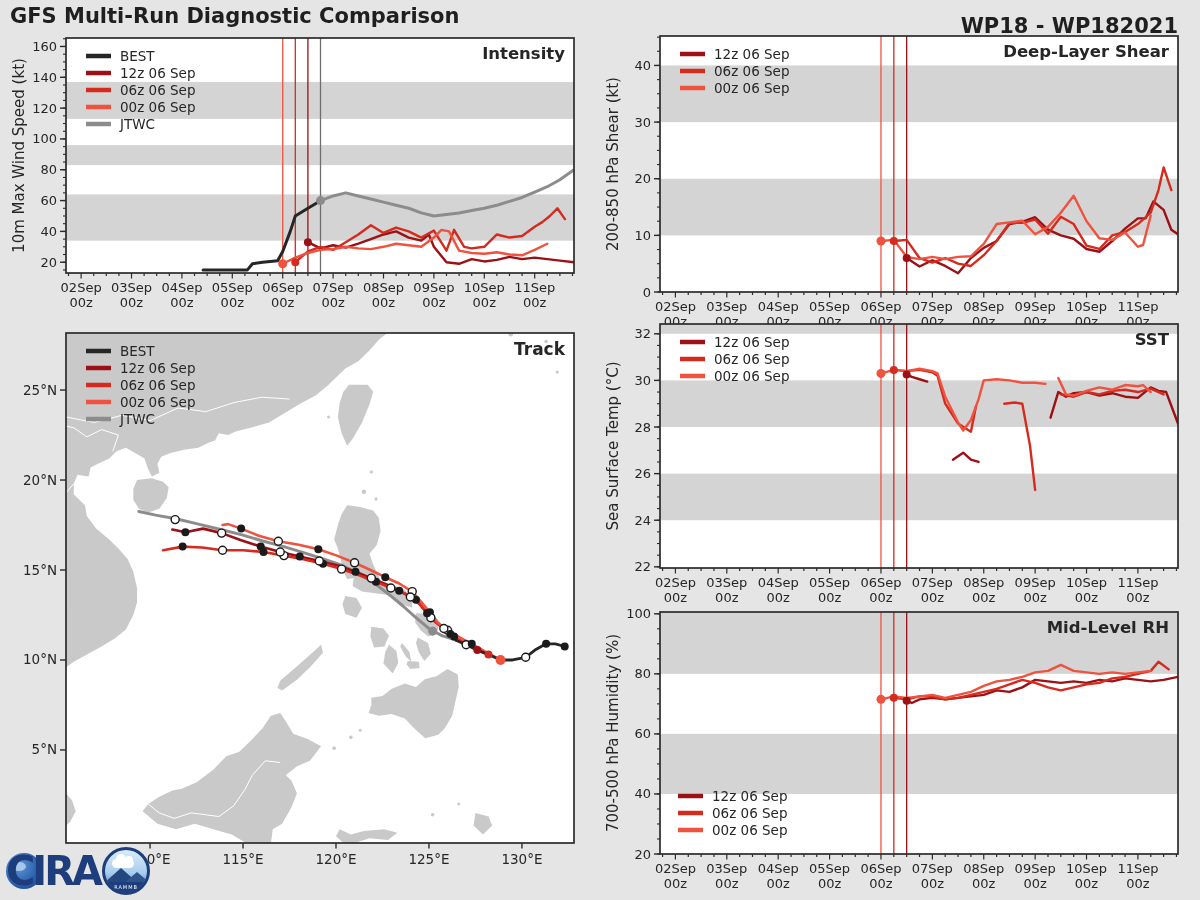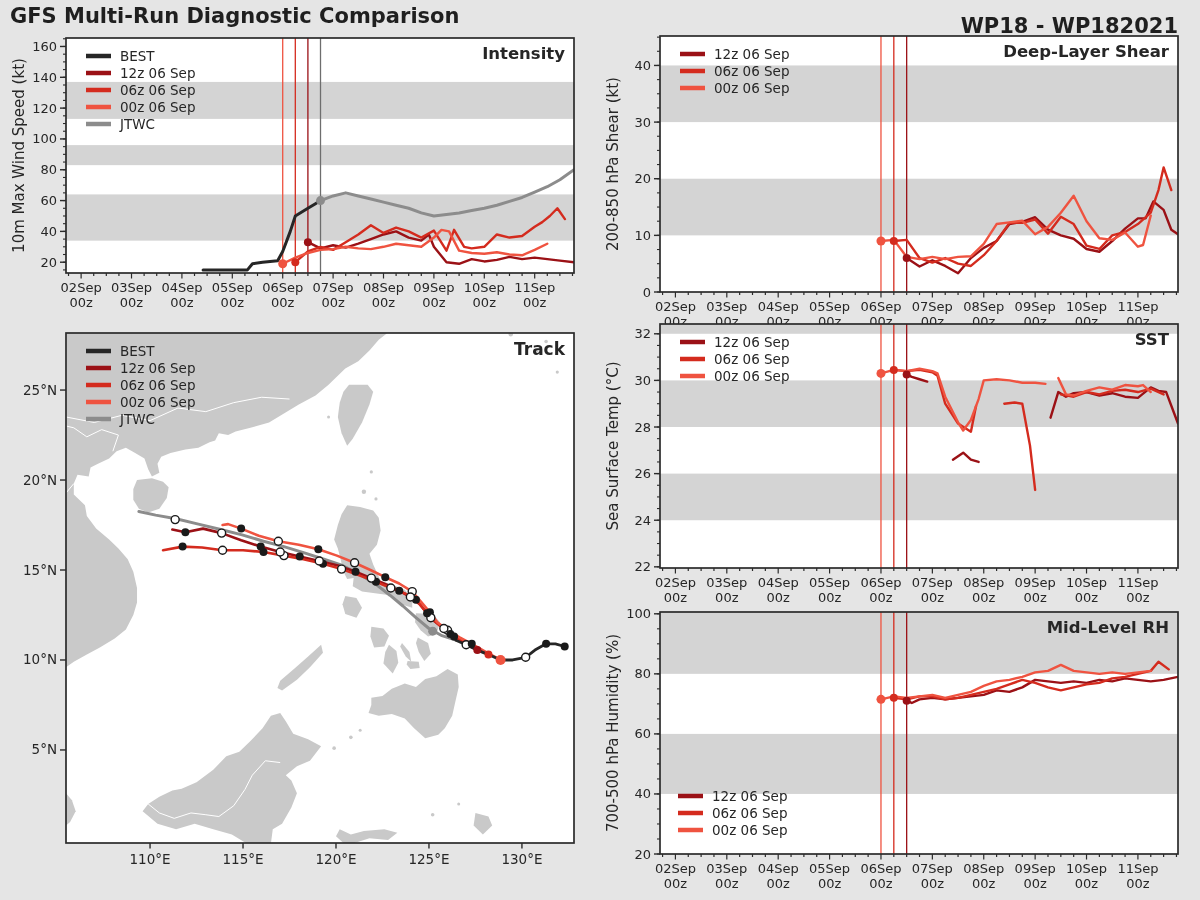--- a/index.html
+++ b/index.html
@@ -723,13 +723,25 @@
           <line x1="86" y1="402" x2="111" y2="402" stroke="#ef5340" stroke-width="4.5"></line>
           <text x="120" y="406.5" fill="#262626" font-size="13.5">00z 06 Sep</text>
           <line x1="86" y1="419" x2="111" y2="419" stroke="#8c8c8c" stroke-width="4.5"></line>
           <text x="120" y="423.5" fill="#262626" font-size="13.5">JTWC</text>
         </g>
       </g>
       <clipPath id="clip-map">
         <rect x="66" y="333" width="508" height="510"></rect>
       </clipPath>
     </svg>
+  <div class="logo">
+    <div class="cira-wrap">
+      <span class="globe"></span>
+      <span class="cira-text">CIRA</span>
+    </div>
+    <div class="rammb-badge">
+      <span class="rammb-cloud"></span>
+      <span class="rammb-mtn"></span>
+      <span class="rammb-mtn2"></span>
+      <span class="rammb-band">RAMMB</span>
+    </div>
+  </div>
 </div>
 
 </body></html>

